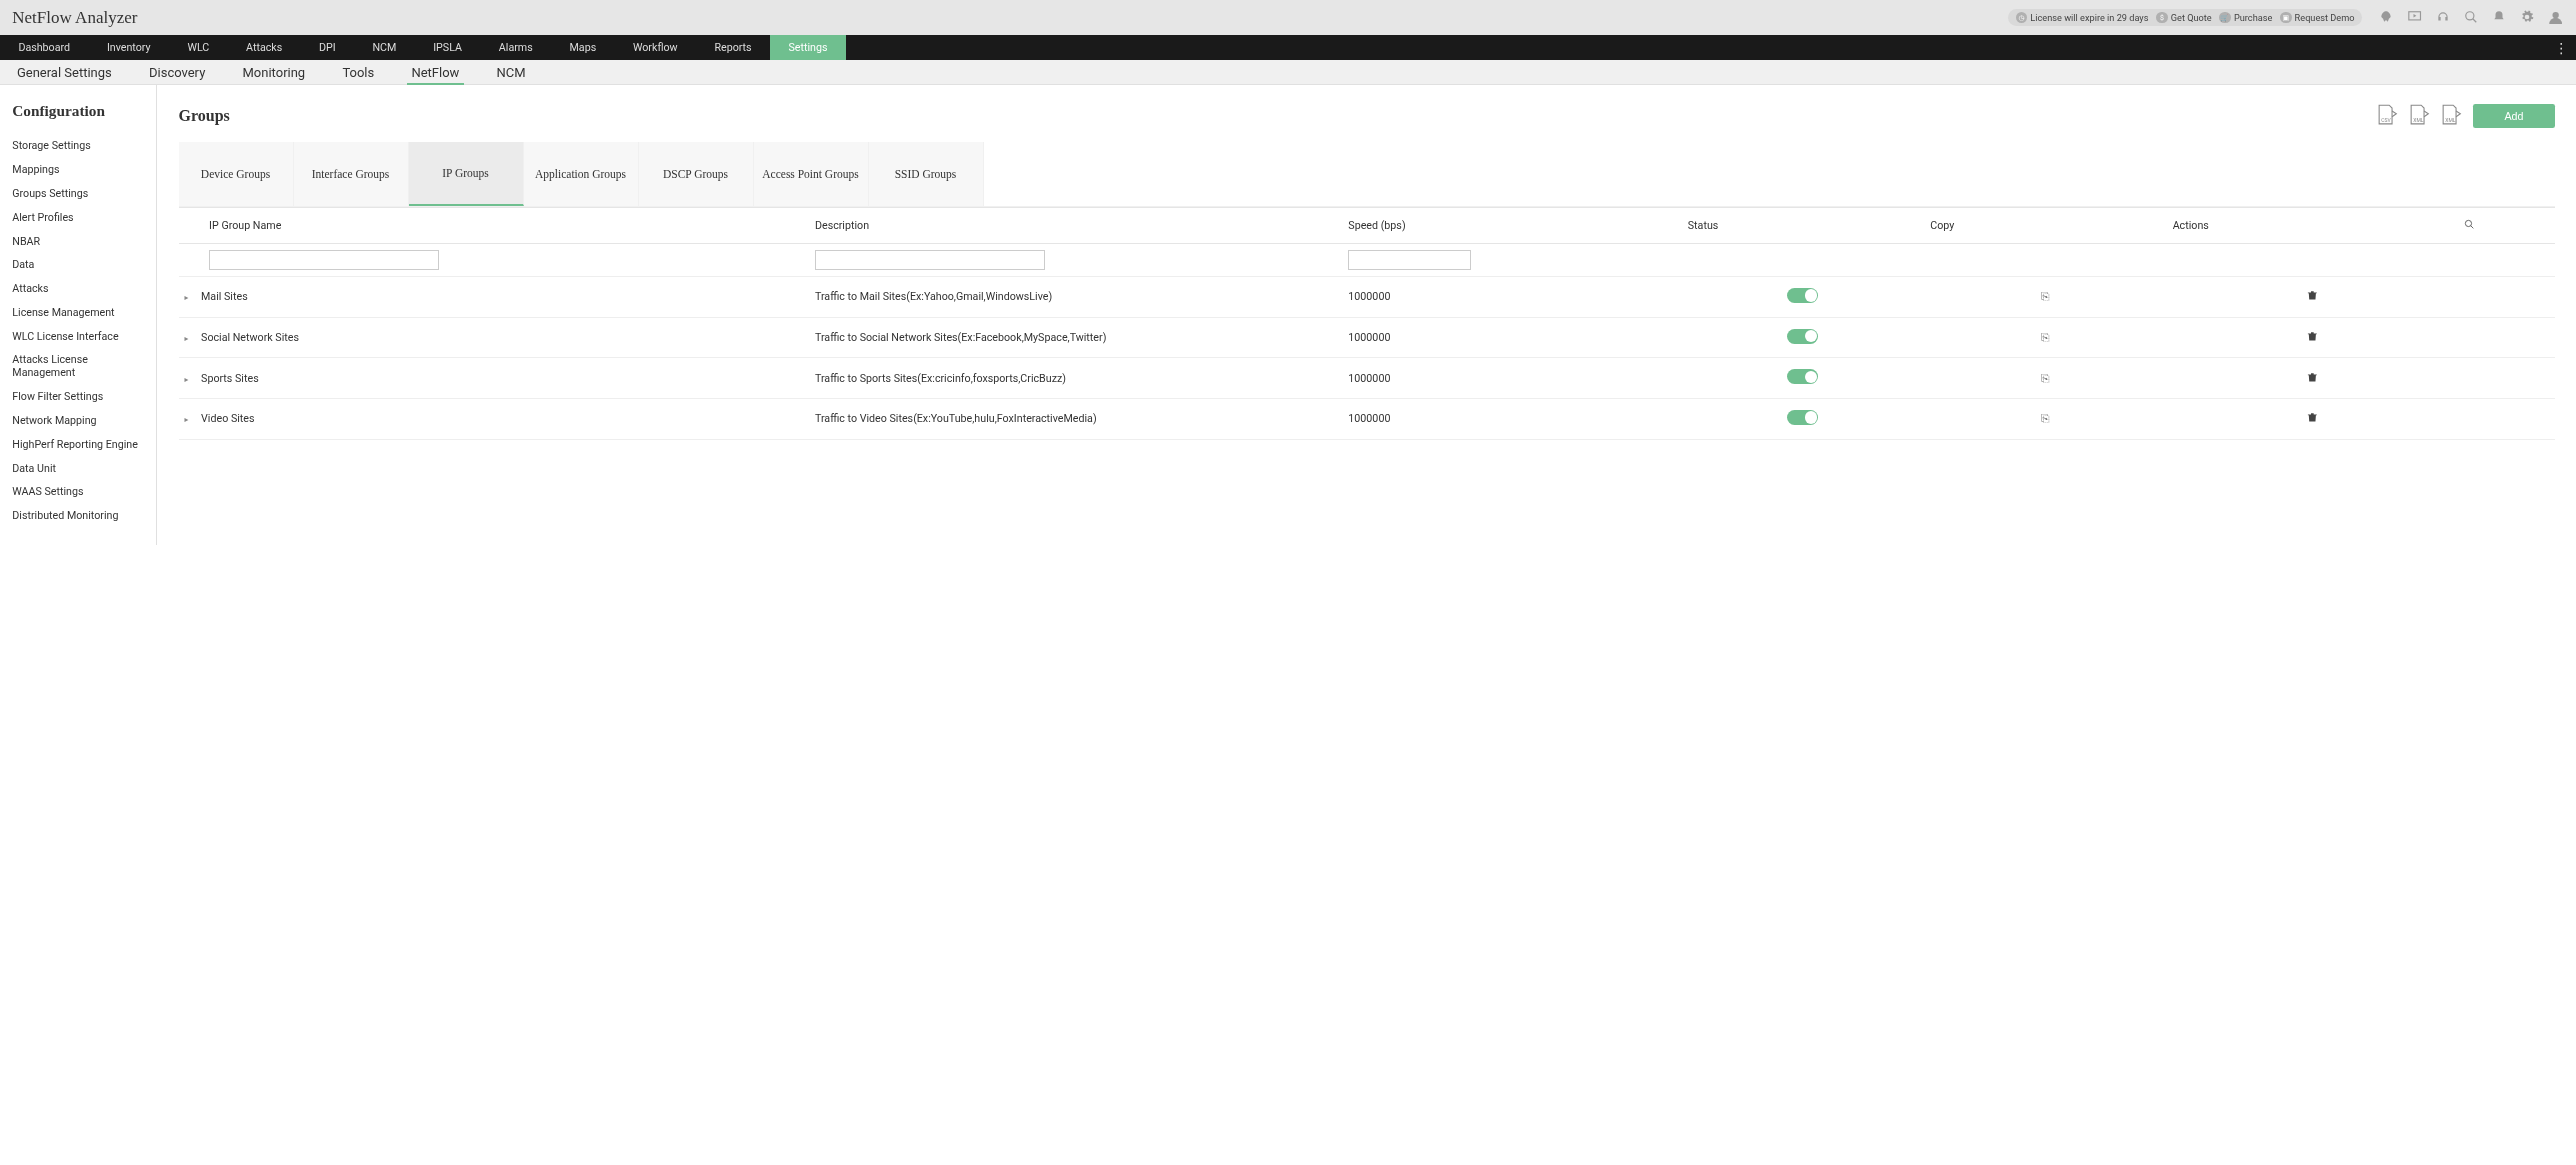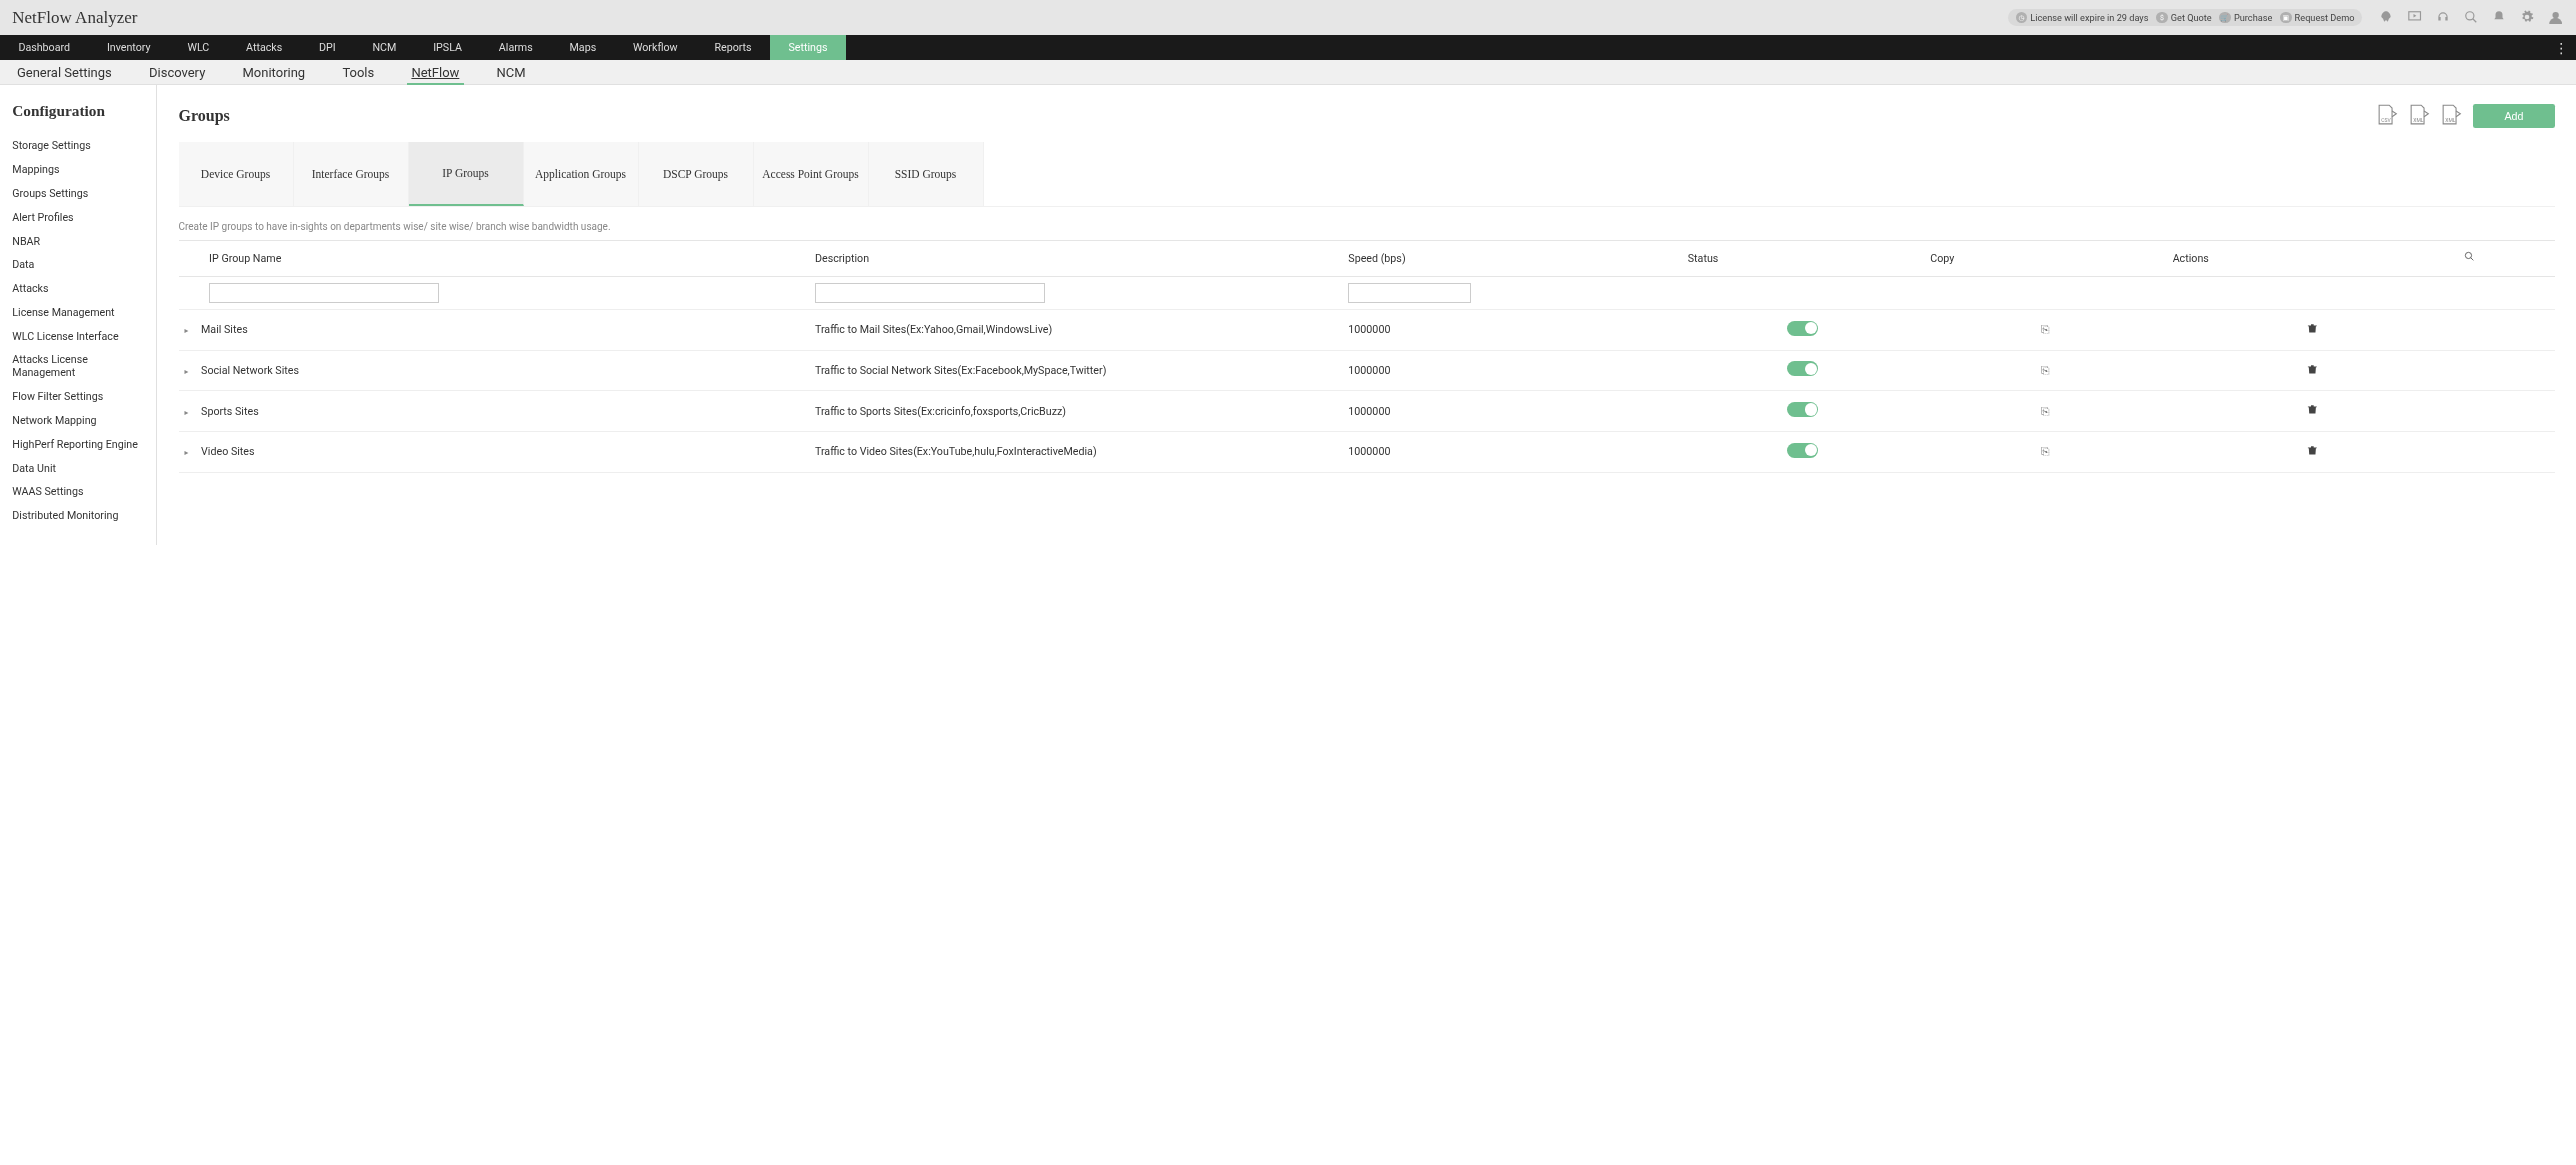--- a/index.html
+++ b/index.html
@@ -18,21 +18,21 @@
 
 
 .main-nav { height: 25px; background: #1a1a1a; display: flex; align-items: center; position: relative; }
 .main-nav .nav-item { color: #ddd; padding: 0 18.4px; height: 25px; line-height: 25px; font-size: 10.7px; cursor: pointer; }
 .main-nav .nav-item.active { background: #6fbf8f; color: #fff; }
 .main-nav .more-icon { position: absolute; right: 7.7px; color:#ddd; cursor:pointer; font-size:14px; }
 
 
 .sub-nav { height: 25px; background: #f0f0f0; display: flex; align-items: center; padding: 0 12.3px; gap: 28px; border-bottom: 0.8px solid #e0e0e0; }
 .sub-nav .sn-item { color: #333; font-size: 13px; padding: 0 4.6px; height: 25px; line-height: 25px; cursor: pointer; border-bottom: 2.3px solid transparent; }
-.sub-nav .sn-item.active { border-bottom: 2.3px solid #6fbf8f; text-decoration: underline; }
+.sub-nav .sn-item.active { border-bottom: 2.3px solid #6fbf8f; }
 
 
 .body-wrap { display: flex; }
 .sidebar { width: 157px; border-right: 0.8px solid #e0e0e0; padding: 17px 12.3px; min-height: 460px; }
 .sidebar h2 { font-size: 15.3px; font-weight: 600; margin-bottom: 14px; font-family: Georgia, serif; }
 .sidebar ul { list-style: none; }
 .sidebar li { font-size: 10.7px; color: #333; padding: 5.4px 0; cursor: pointer; }
 
 .main { flex: 1; padding: 18.4px 21.5px; }
 .page-head { display: flex; align-items: center; justify-content: space-between; margin-bottom: 14px; }
@@ -217,21 +217,20 @@
     <div class="tabs" id="tabs">
         <div class="tab">Device Groups</div>
         <div class="tab">Interface Groups</div>
         <div class="tab active">IP Groups</div>
         <div class="tab">Application Groups</div>
         <div class="tab">DSCP Groups</div>
         <div class="tab">Access Point Groups</div>
         <div class="tab">SSID Groups</div>
       </div>
 
-    <div class="hint">Create IP groups to have in-sights on departments wise/ site wise/ branch wise bandwidth usage.</div>
 
     <table class="tbl">
       <thead>
         <tr>
           <th class="col-name"><span class="col-name-inner">IP Group Name</span></th>
           <th class="col-desc">Description</th>
           <th class="col-speed">Speed (bps)</th>
           <th class="col-status">Status</th>
           <th class="col-copy">Copy</th>
           <th class="col-actions">Actions</th>

